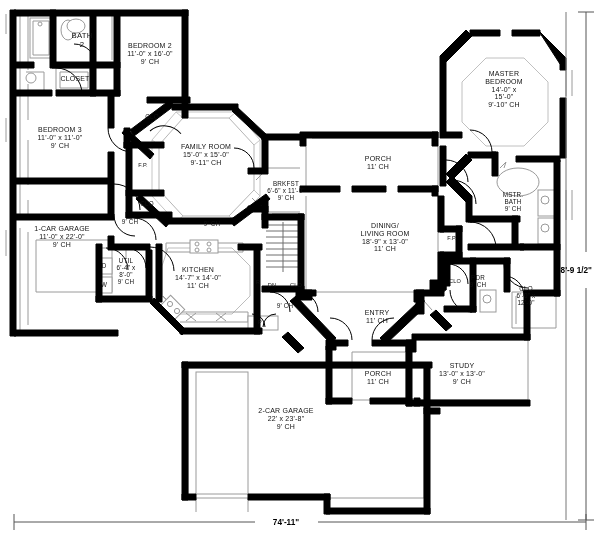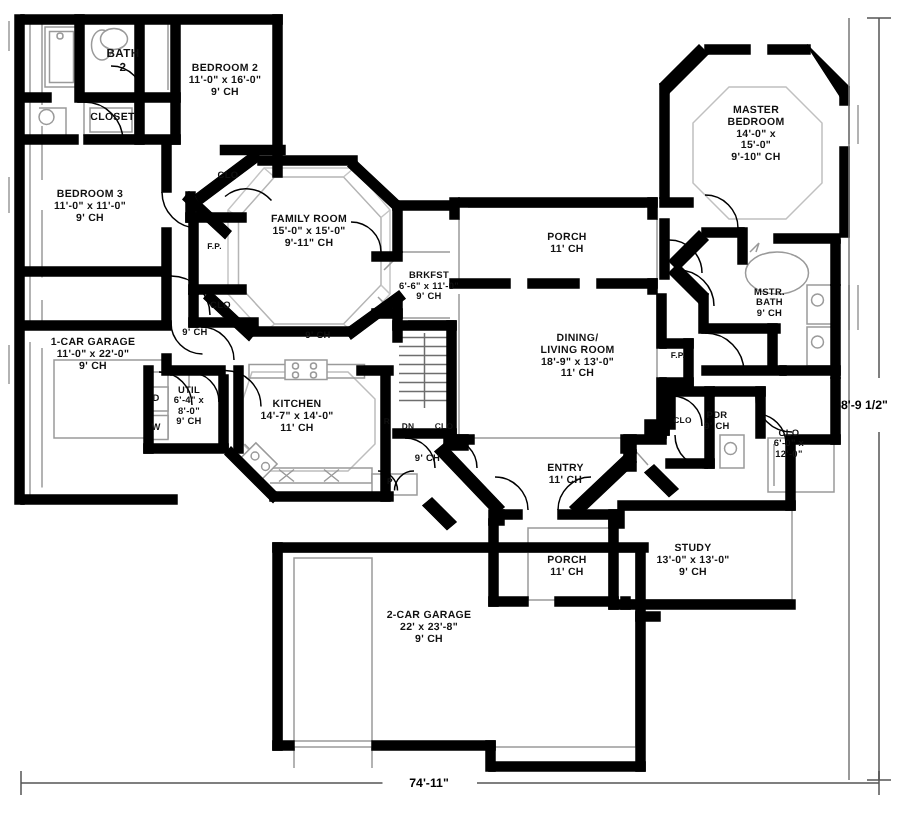--- a/index.html
+++ b/index.html
@@ -2,21 +2,21 @@
 <html><head>
 <meta charset="utf-8">
 <title>Floor Plan</title>
 <style>
   html,body{margin:0;padding:0;background:#ffffff;}
   body{width:600px;height:553px;overflow:hidden;
        font-family:"Liberation Sans","DejaVu Sans",sans-serif;color:#000;}
   #plan{position:relative;width:600px;height:553px;background:#fff;}
   svg{position:absolute;left:0;top:0;}
   .lbl{position:absolute;text-align:center;line-height:1.12;
-       font-weight:bold;letter-spacing:.2px;color:#111;
+       font-weight:normal;letter-spacing:.2px;color:#111;
        white-space:pre;transform:translate(-50%,-50%);pointer-events:none;}
   .s10{font-size:7.8px;}
   .s9{font-size:7.0px;}
   .s8{font-size:6.3px;}
   .s7{font-size:5.6px;}
   .dim{position:absolute;font-size:8.2px;font-weight:bold;
        transform:translate(-50%,-50%);white-space:pre;}
   .dimv{position:absolute;font-size:8.2px;font-weight:bold;
         transform:translate(-50%,-50%);white-space:pre;}
 </style>

